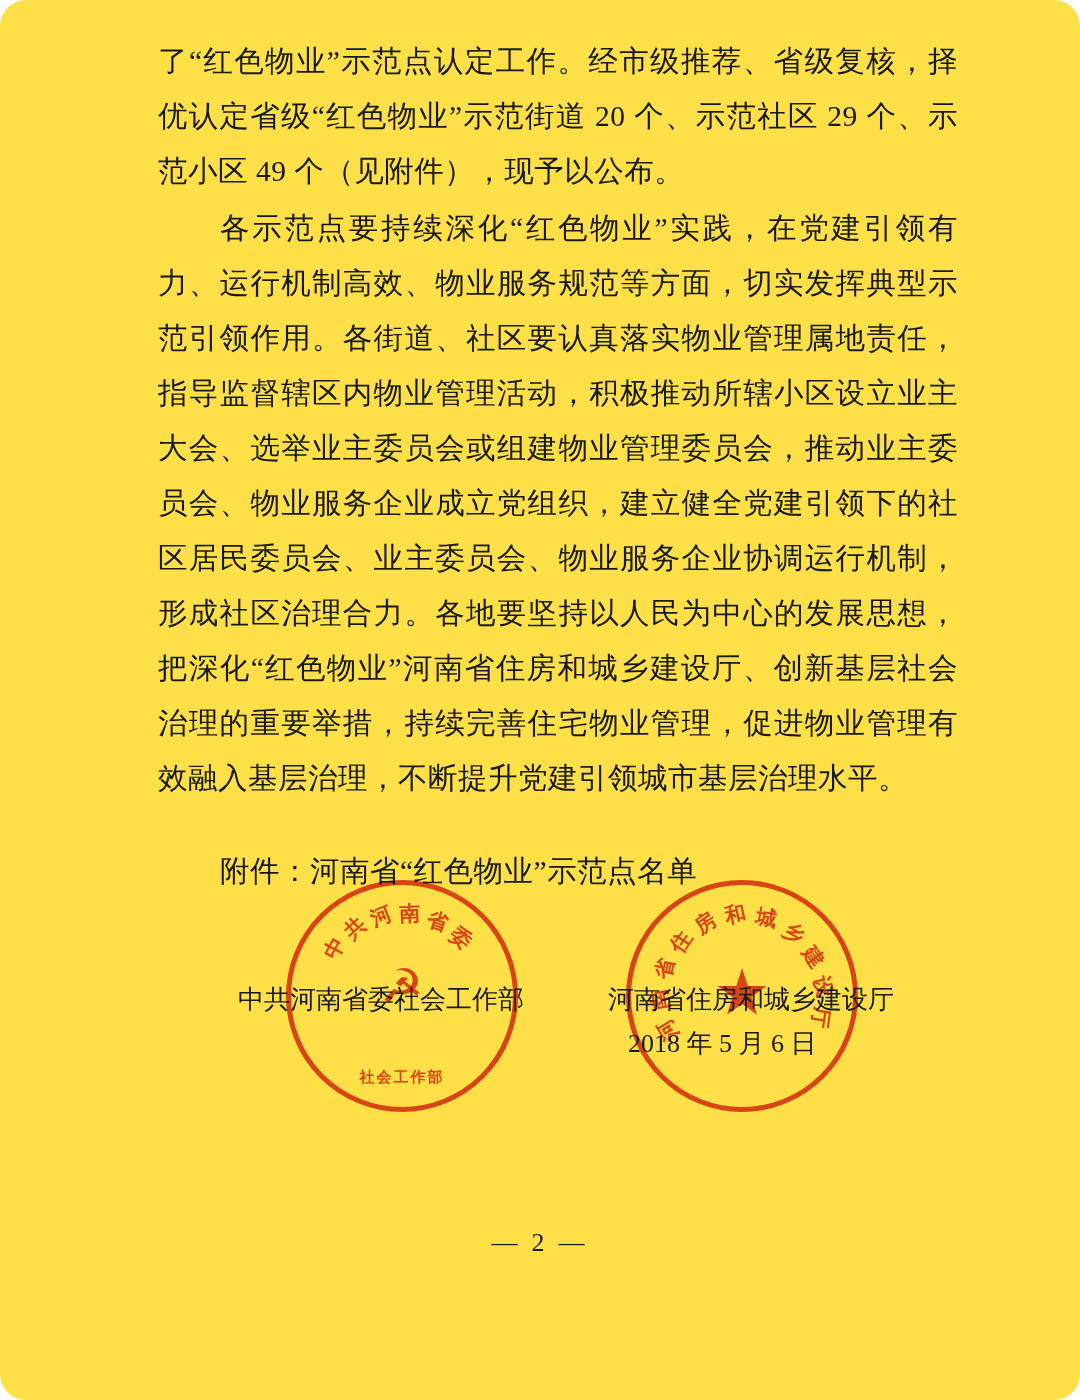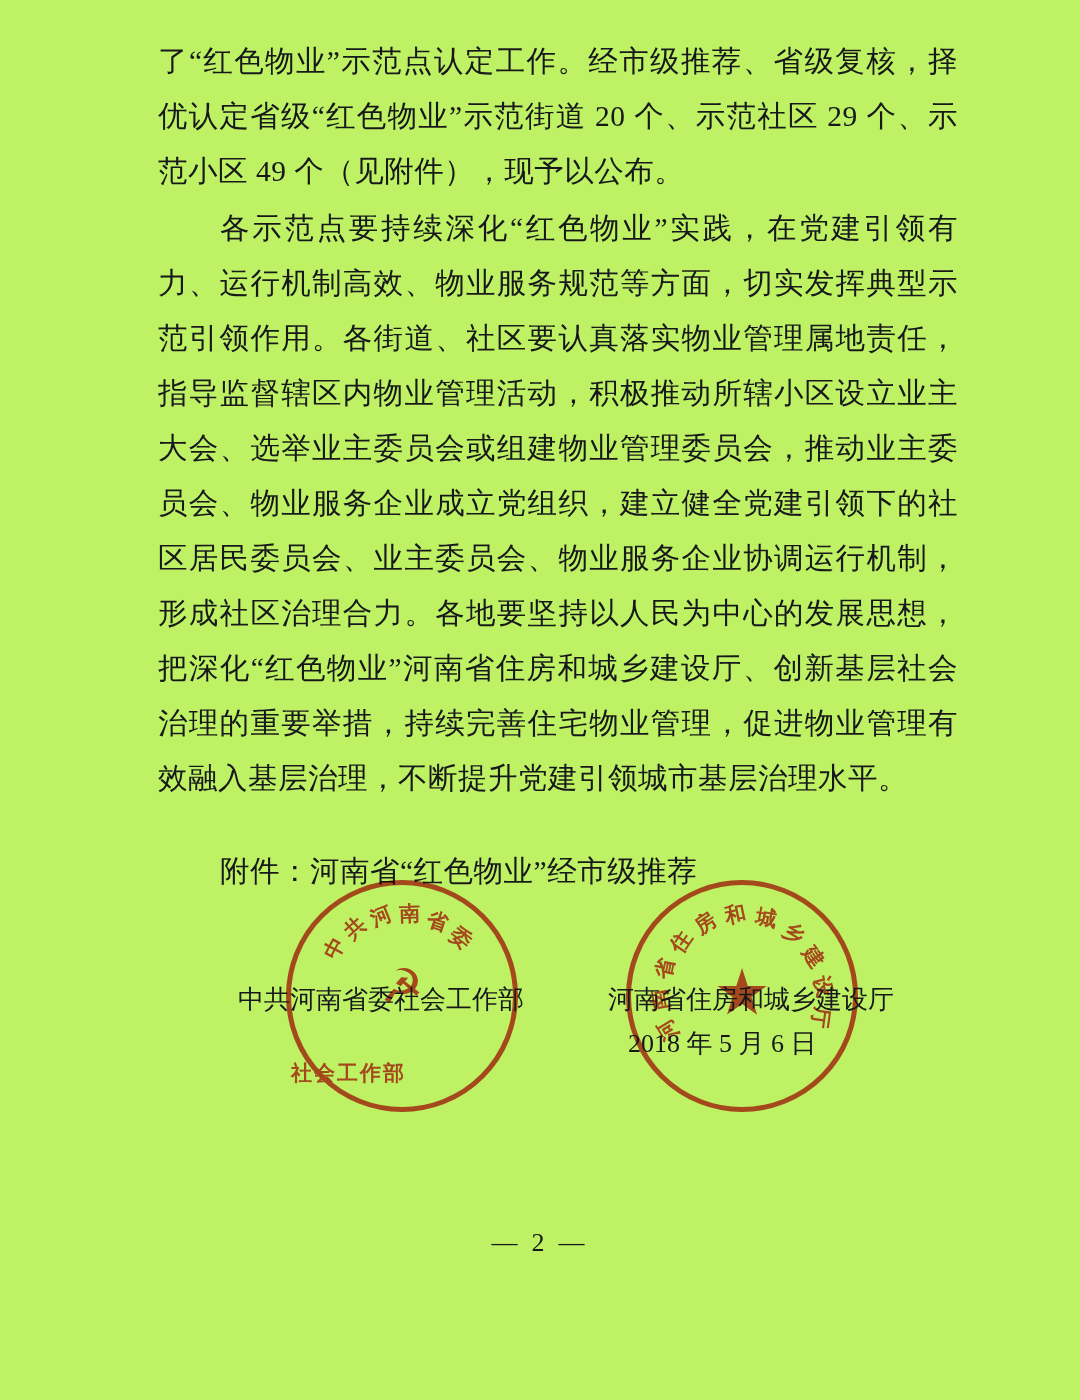--- a/index.html
+++ b/index.html
@@ -11,21 +11,22 @@
     width: 1080px;
     height: 1400px;
     position: relative;
     font-family: "Liberation Serif", "DejaVu Serif", serif;
     color: #1a1a1a;
     overflow: hidden;
   }
   .page {
     position: absolute;
     inset: 0;
-    background: #bef264;
+    background: #fde047;
+    border-radius: 26px;
   }
   .doc-body {
     position: absolute;
     left: 158px;
     top: 34px;
     width: 800px;
   }
   .para {
     font-size: 29.5px;
     line-height: 55px;
@@ -137,23 +138,23 @@
     left: 50%;
     top: 50%;
     transform-origin: 0 0;
     white-space: nowrap;
   }
   .seal-bottom-text {
     position: absolute;
     left: 0;
     right: 0;
     bottom: 20px;
-    text-align: left;
-    color: #d6342c;
-    font-size: 21px;
+    text-align: center;
+    color: #d6342c;
+    font-size: 15px;
     font-weight: bold;
     letter-spacing: 2px;
   }
   .page-number {
     position: absolute;
     left: 0;
     right: 0;
     top: 1228px;
     text-align: center;
     font-size: 26px;
@@ -166,21 +167,21 @@
   }
 </style>
 </head>
 <body>
 
 <div class="page">
 
   <div class="doc-body">
     <p class="para">了“红色物业”示范点认定工作。经市级推荐、省级复核，择优认定省级“红色物业”示范街道 20 个、示范社区 29 个、示范小区 49 个（见附件），现予以公布。</p>
     <p class="para indent">各示范点要持续深化“红色物业”实践，在党建引领有力、运行机制高效、物业服务规范等方面，切实发挥典型示范引领作用。各街道、社区要认真落实物业管理属地责任，指导监督辖区内物业管理活动，积极推动所辖小区设立业主大会、选举业主委员会或组建物业管理委员会，推动业主委员会、物业服务企业成立党组织，建立健全党建引领下的社区居民委员会、业主委员会、物业服务企业协调运行机制，形成社区治理合力。各地要坚持以人民为中心的发展思想，把深化“红色物业”河南省住房和城乡建设厅、创新基层社会治理的重要举措，持续完善住宅物业管理，促进物业管理有效融入基层治理，不断提升党建引领城市基层治理水平。</p>
-    <div class="attachment-line">附件：河南省“红色物业”经市级推荐</div>
+    <div class="attachment-line">附件：河南省“红色物业”示范点名单</div>
   </div>
 
   <div class="sign-block">
 
     <div class="seal seal-left">
       <div class="seal-inner">
         <div class="seal-arc-text">
           <span style="transform: rotate(-62deg) translate(0, -96px) rotate(0deg);">中</span>
           <span style="transform: rotate(-42deg) translate(0, -96px) rotate(0deg);">共</span>
           <span style="transform: rotate(-22deg) translate(0, -96px) rotate(0deg);">河</span>

